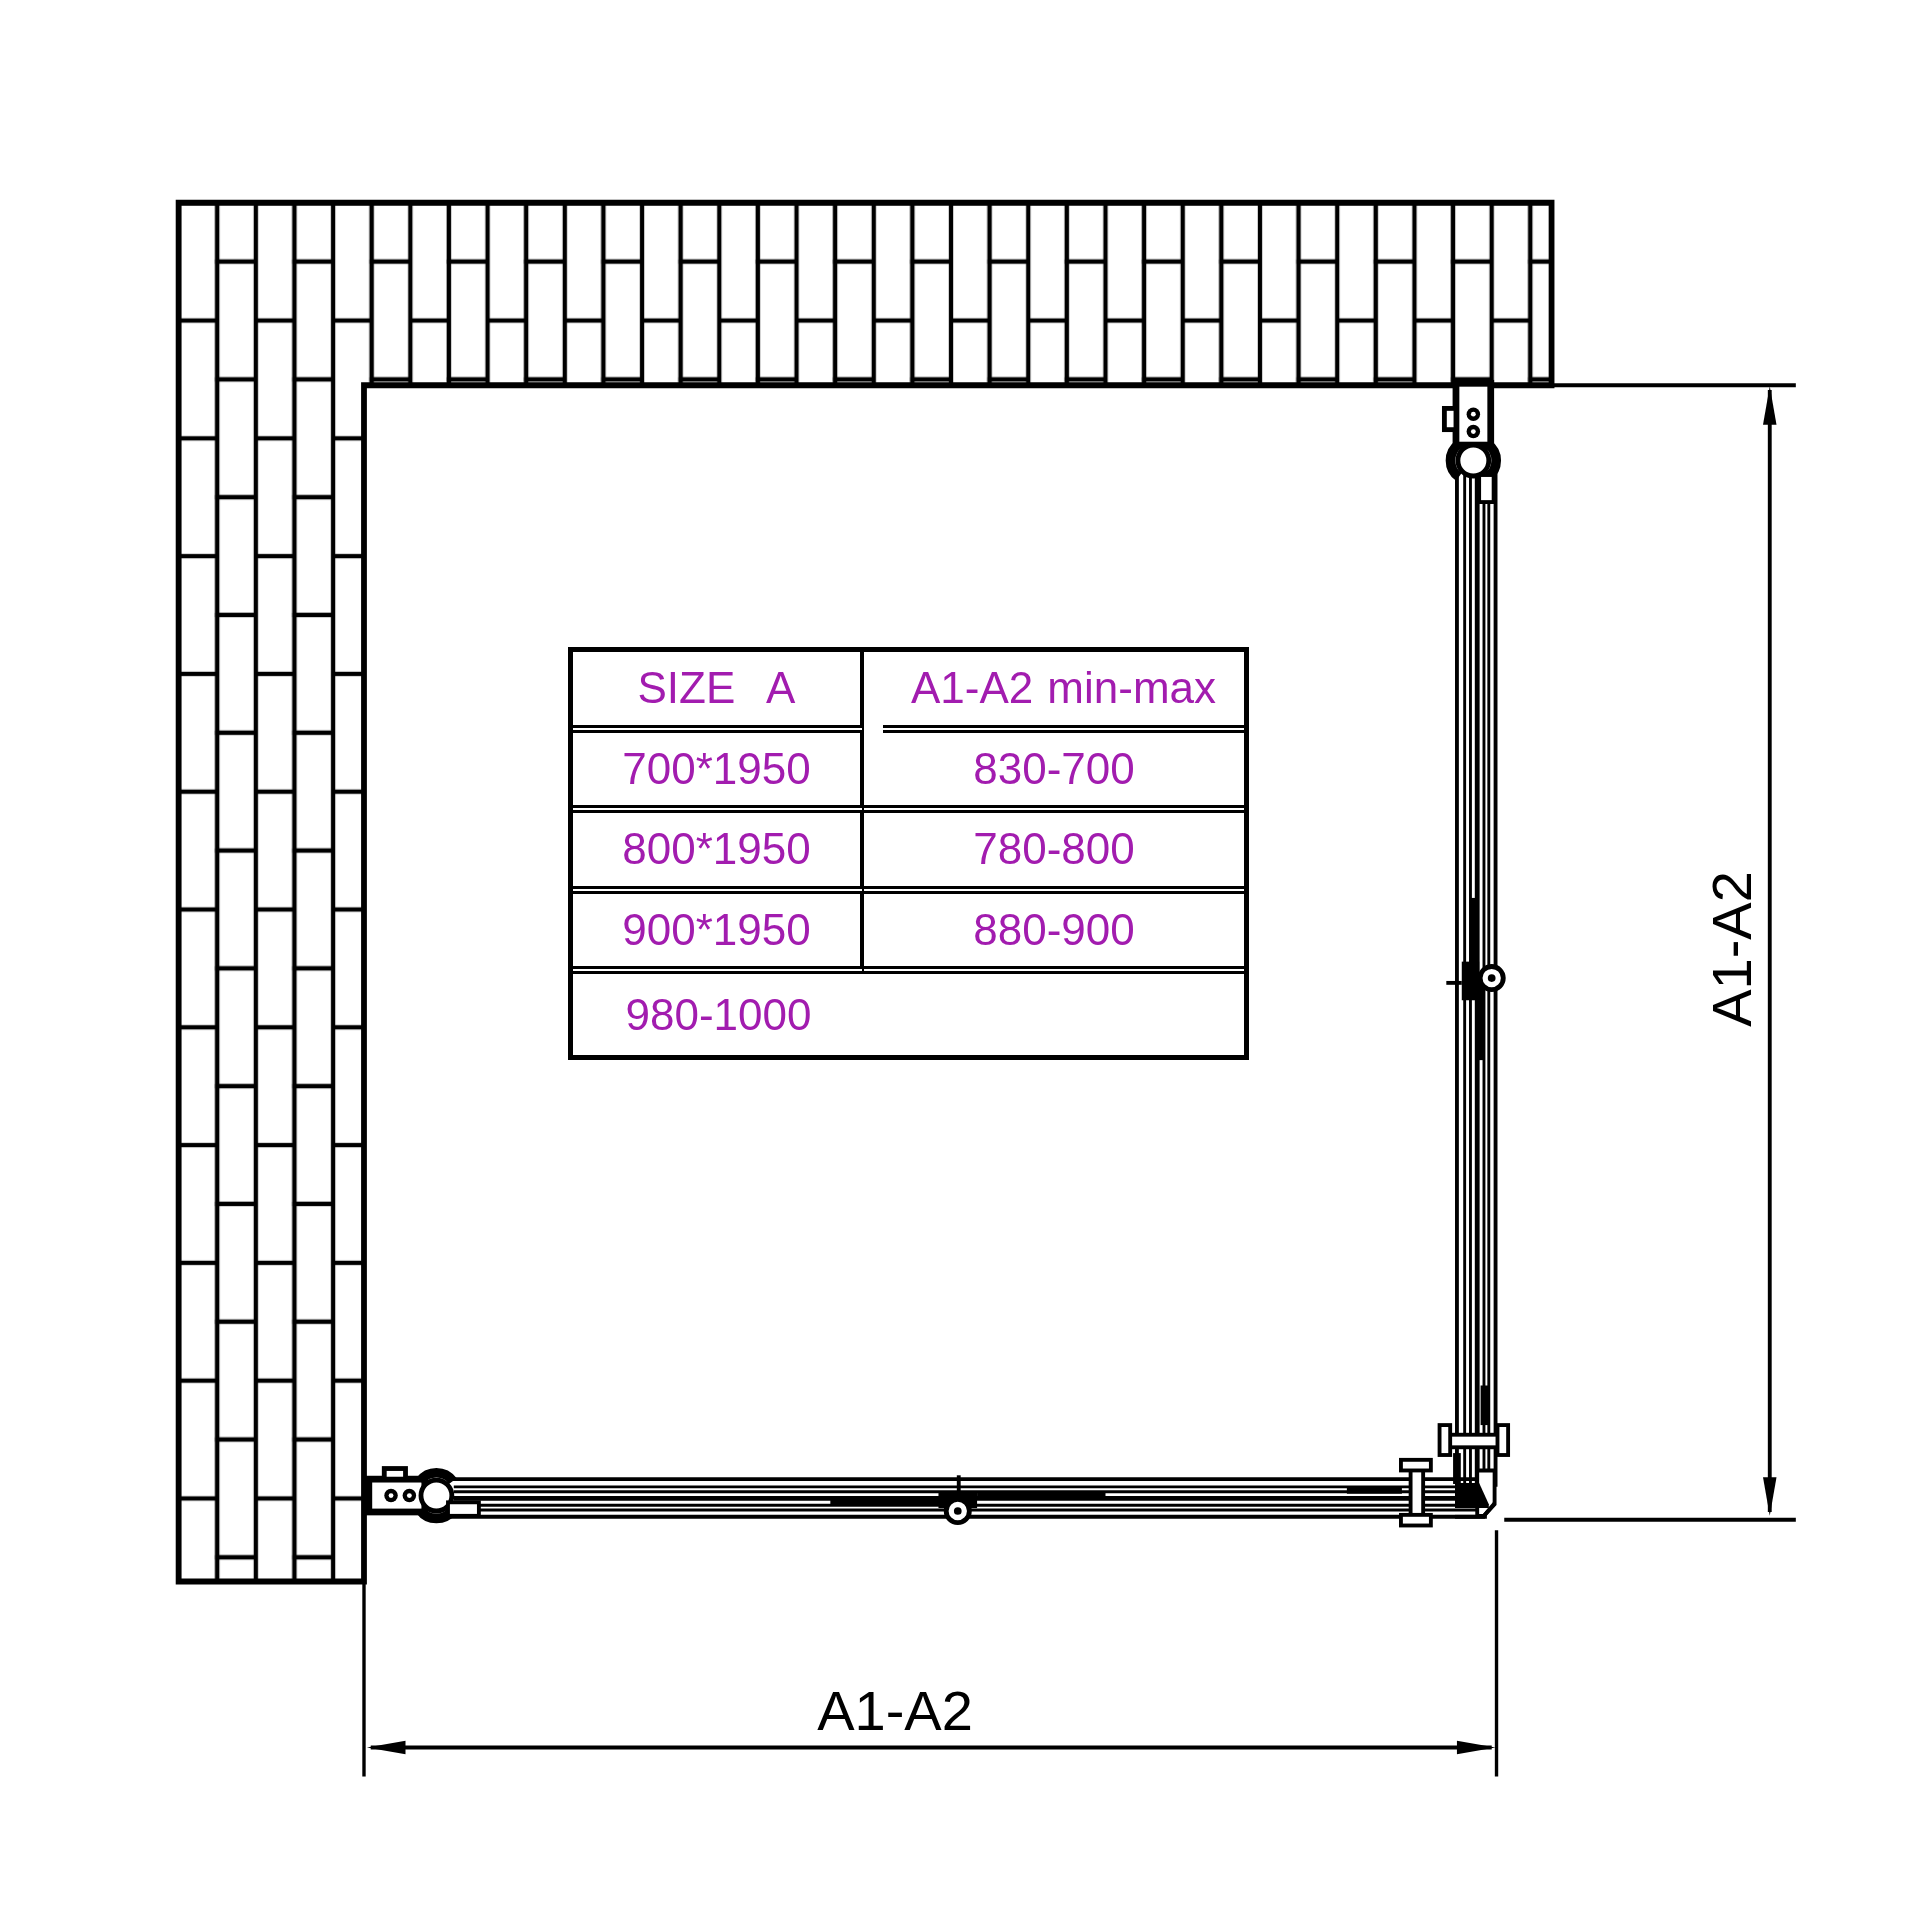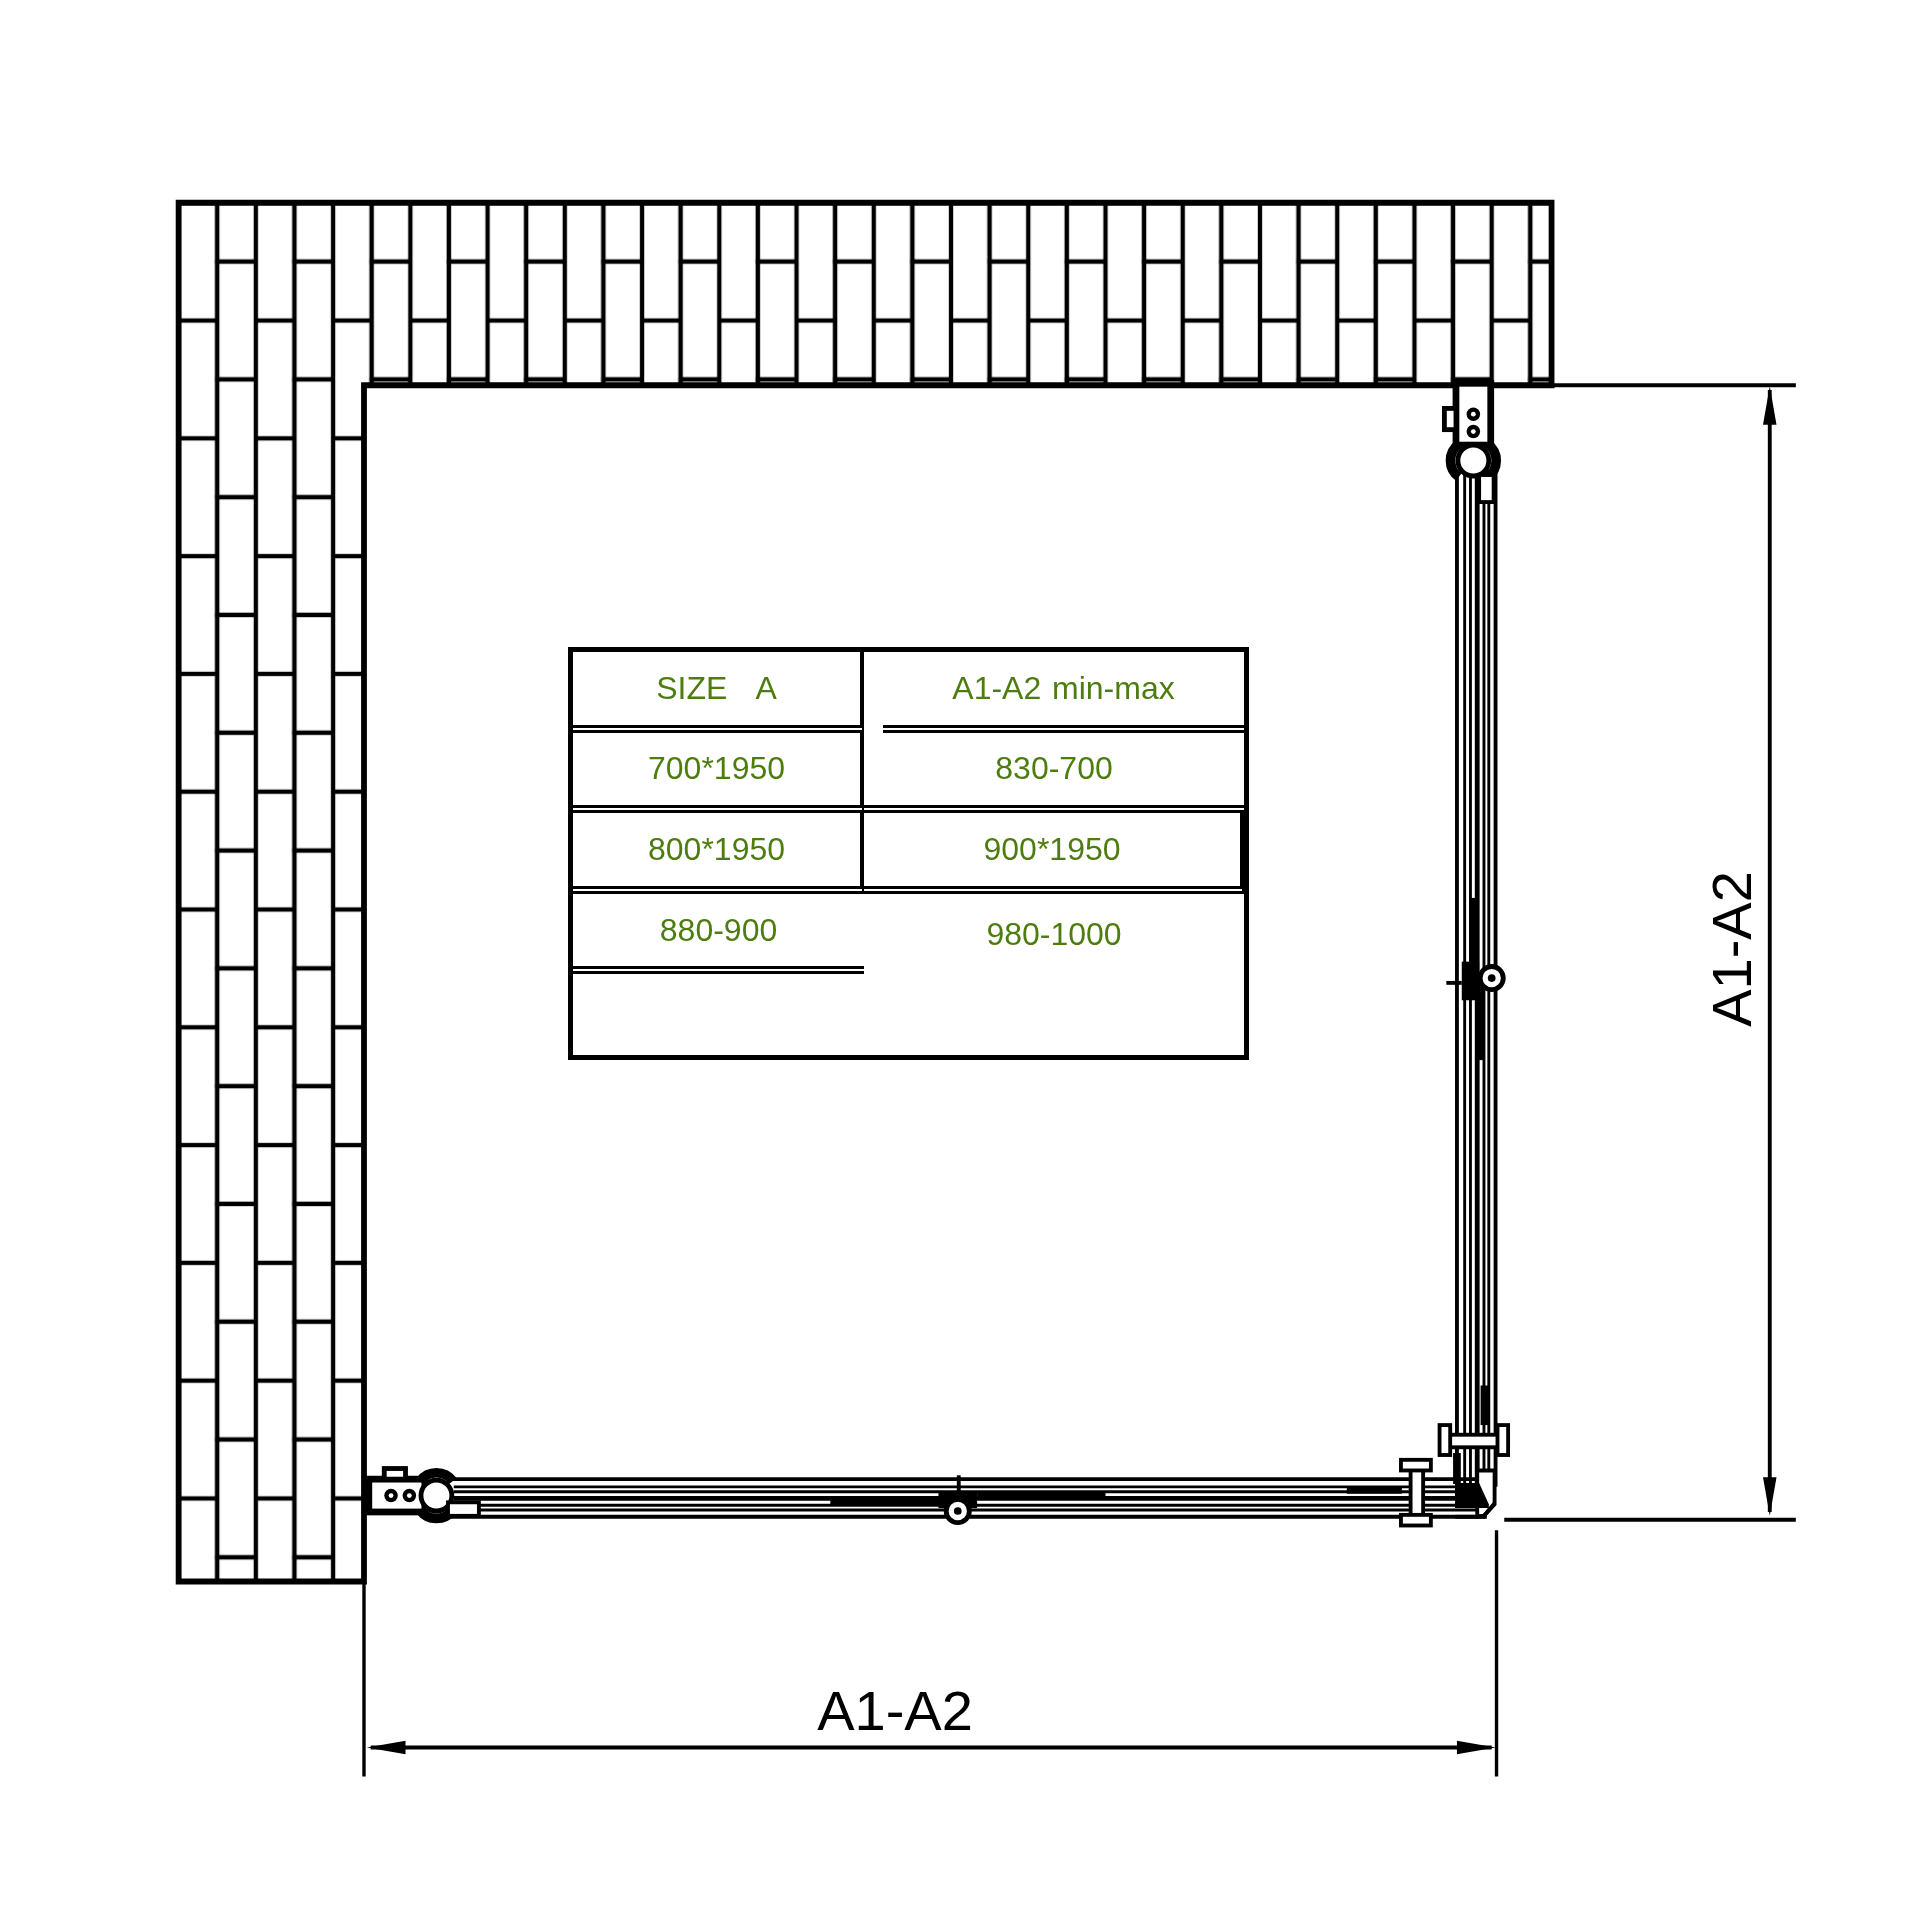--- a/index.html
+++ b/index.html
@@ -18,21 +18,21 @@
     left:568px;top:647px;width:681px;height:413px;
     box-sizing:border-box;
     border:5.8px solid #000;
     display:grid;
     grid-template-columns:291px 1fr;
     grid-template-rows:repeat(5,1fr);
     background:#fff;
   }
   .size-table .cell{
     display:flex;align-items:center;justify-content:center;
-    font-size:32px;color:#4d7c0f;
+    font-size:44px;color:#a21caf;
     box-sizing:border-box;
     white-space:nowrap;
     letter-spacing:0px;
   }
   .size-table .c1{border-right:4.8px solid #000;}
   .size-table .sep{border-bottom:8.7px double #000;}
   .size-table .head.c1{word-spacing:21px;}
   .size-table .head.c2{word-spacing:1.9px;margin-left:19px;}
 
   
@@ -173,20 +173,21 @@
   </svg>
 
   <div class="size-table">
     <div class="cell head c1 sep">SIZE  A</div>
     <div class="cell head c2 sep">A1-A2 min-max</div>
 
     <div class="cell c1 sep">700*1950</div>
     <div class="cell c2 sep">830-700</div>
 
     <div class="cell c1 sep">800*1950</div>
+    <div class="cell c2 sep">780-800</div>
 
     <div class="cell c1 sep">900*1950</div>
     <div class="cell c2 sep">880-900</div>
 
     <div class="cell c2">980-1000</div>
   </div>
 
   <div class="dim-label" style="left:895px;top:1710px;">A1-A2</div>
 
   <div class="dim-label rotated" style="left:1731px;top:949px;">A1-A2</div>

